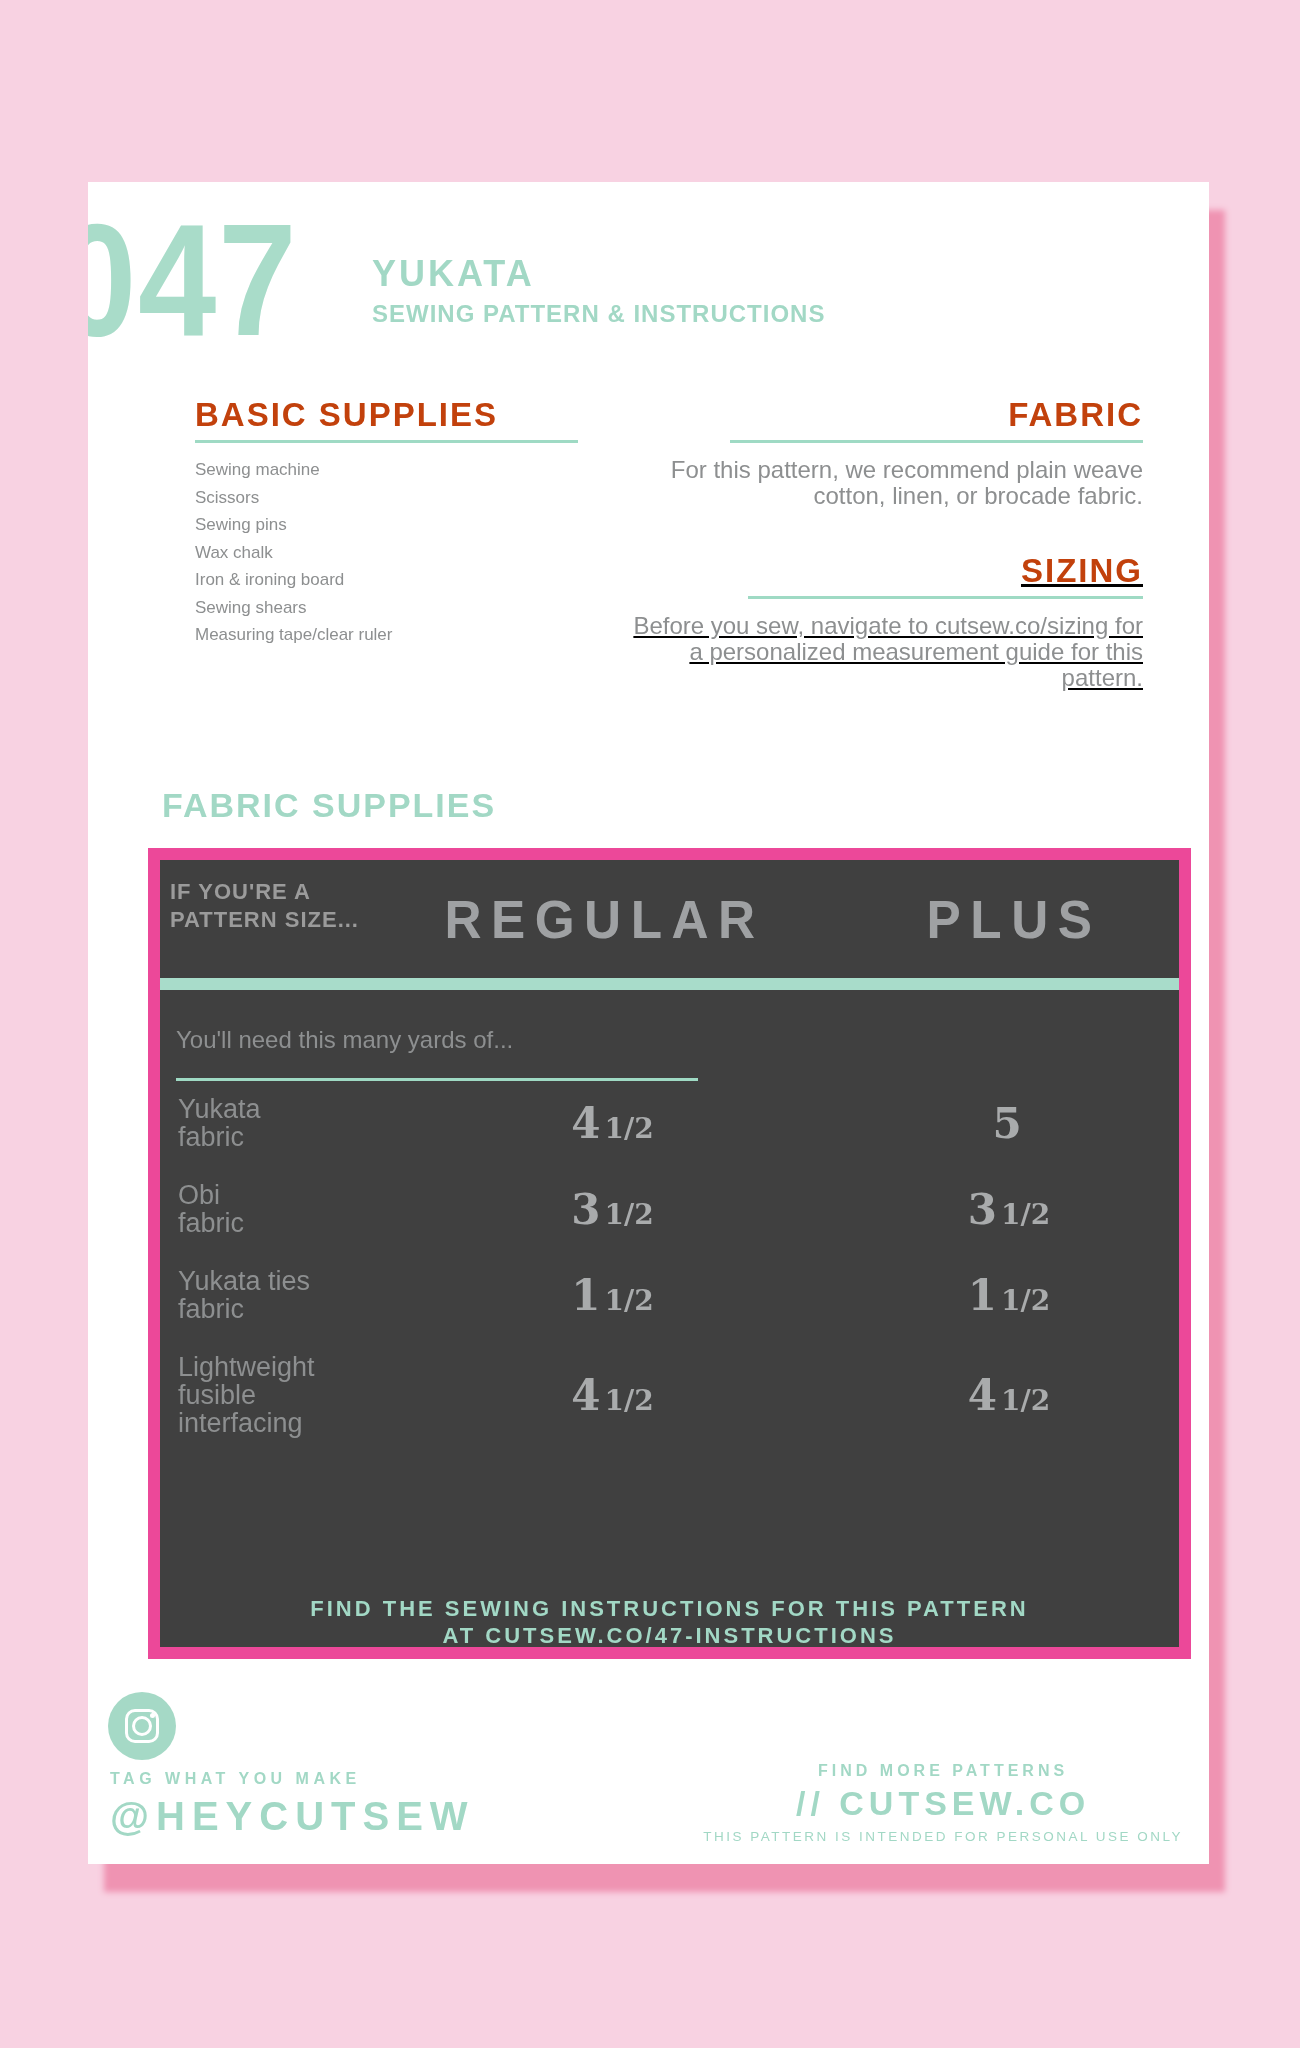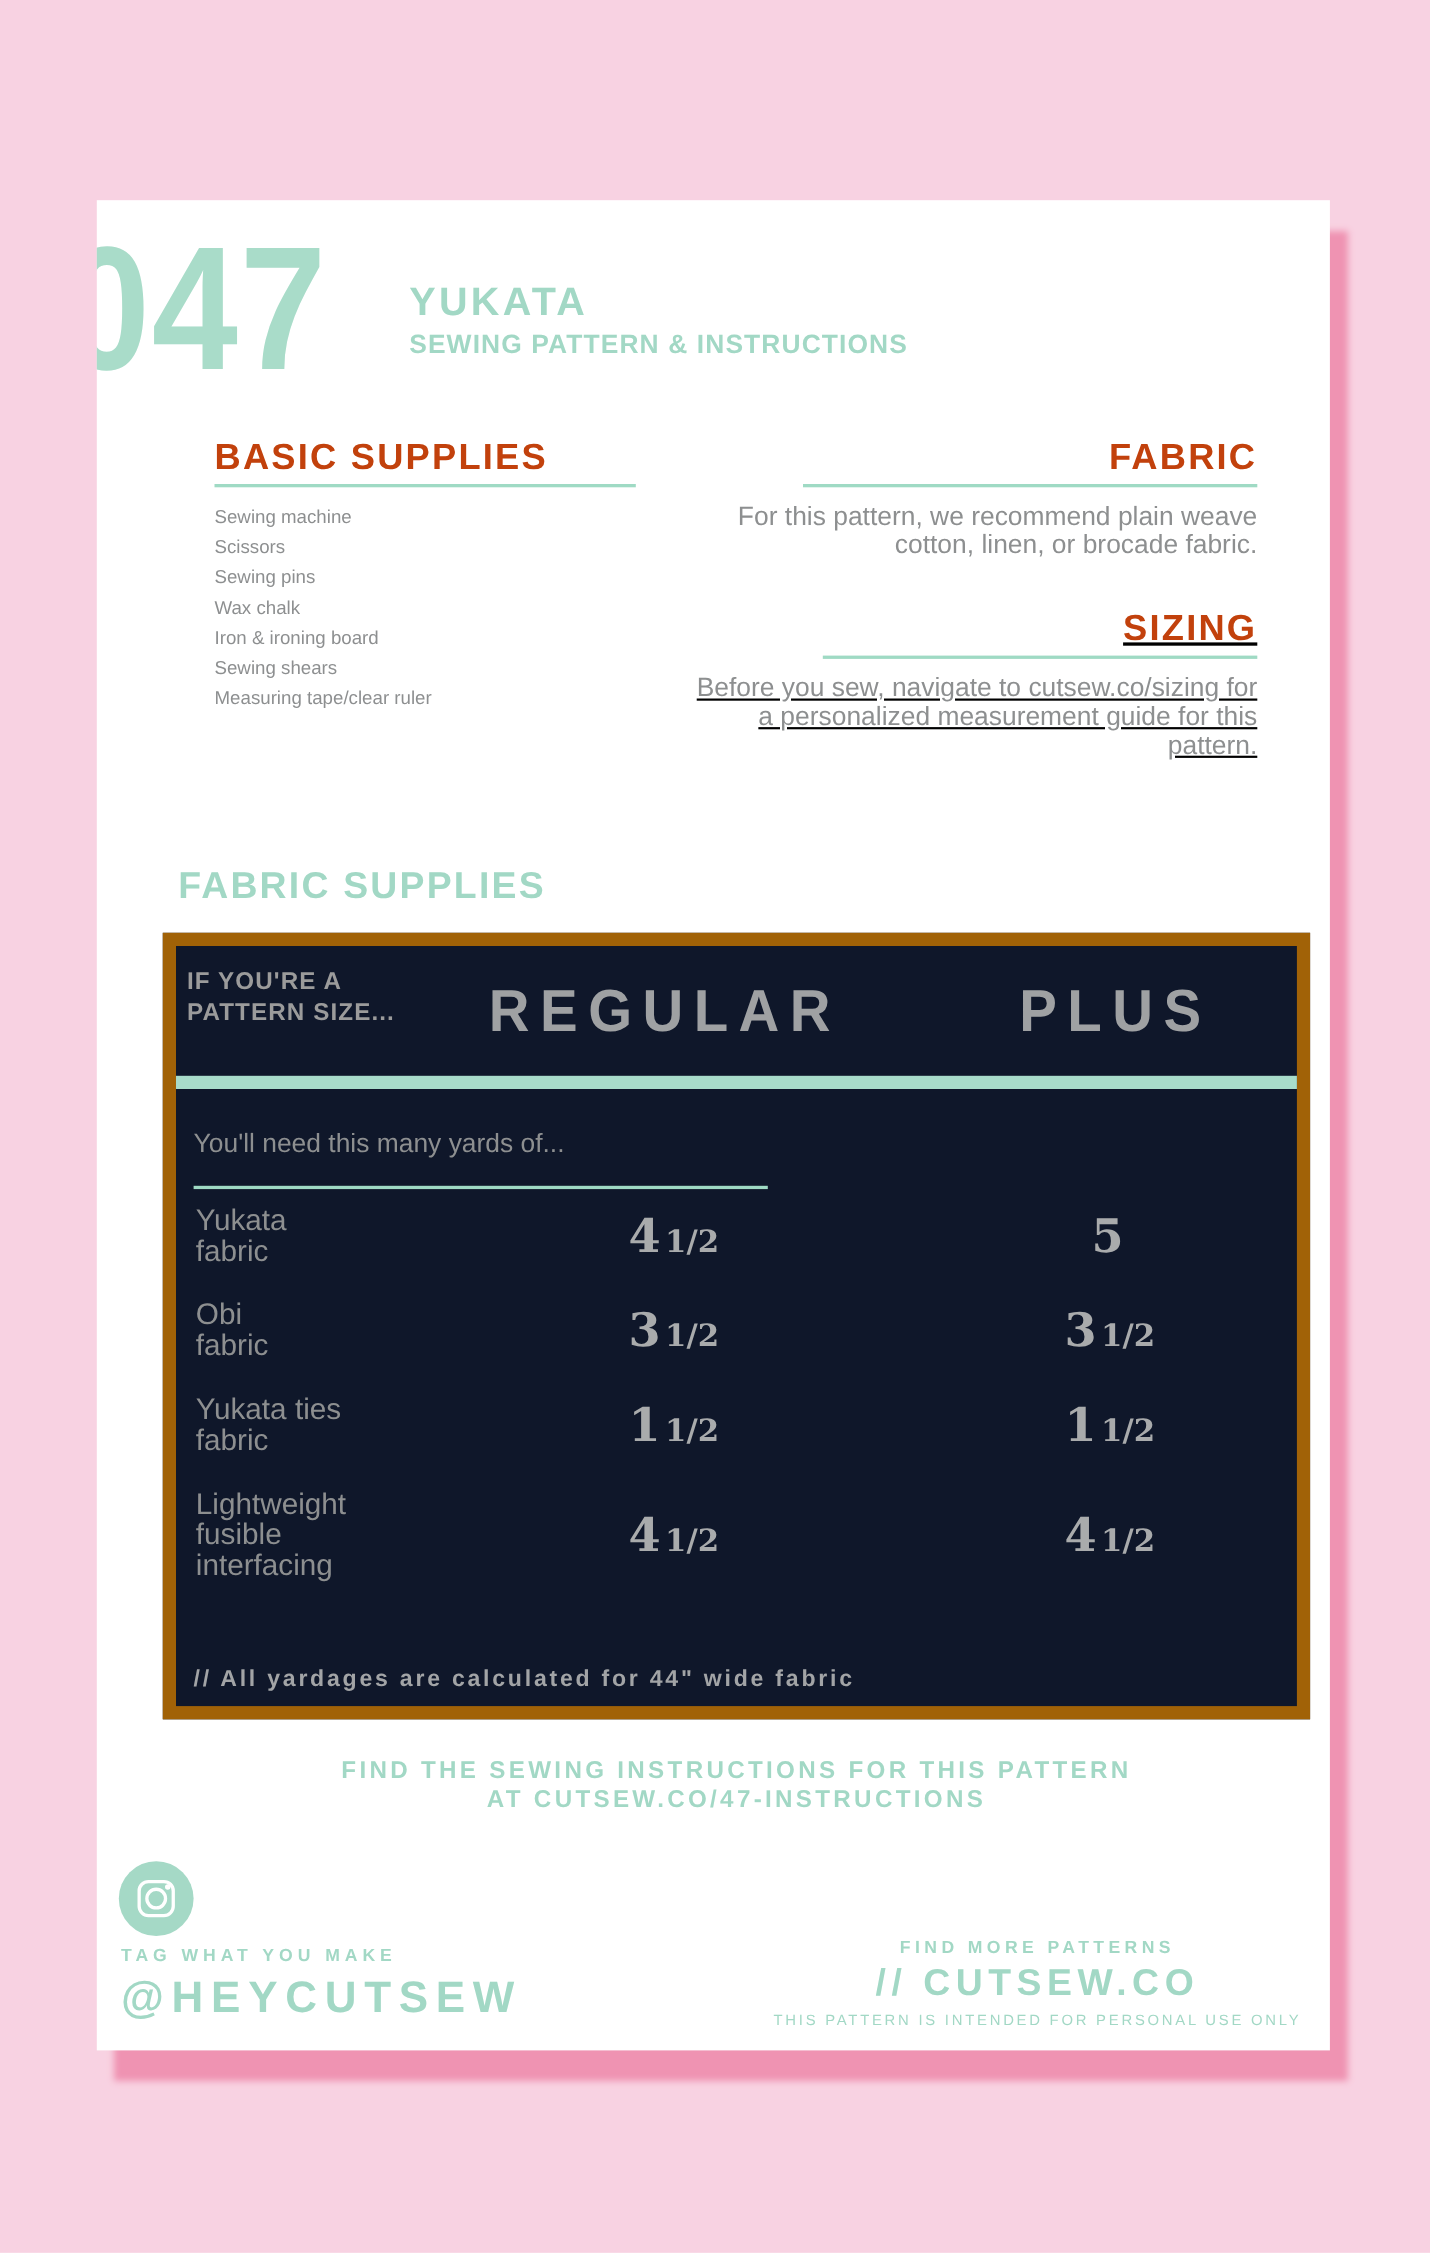--- a/index.html
+++ b/index.html
@@ -36,22 +36,22 @@
   .right-col{position:absolute;right:66px;top:216px;width:520px;text-align:right;}
   .right-col .mint-rule{width:413px;margin-left:auto;}
   .right-para{margin-top:14px;font-size:24px;line-height:26px;color:#8d8f90;}
   .sizing-col{position:absolute;right:66px;top:372px;width:520px;text-align:right;text-decoration:underline;}
   .sizing-col .mint-rule{width:395px;margin-left:auto;}
   
   .fs-heading{position:absolute;left:74px;top:604px;font-size:34px;font-weight:bold;
     letter-spacing:2px;color:#a2d8c5;}
   .yardage-table{
     position:absolute;left:60px;top:666px;
-    width:1043px;height:715px;box-sizing:border-box;
-    border:12px solid #a16207;background:#0f172a;
+    width:1043px;height:811px;box-sizing:border-box;
+    border:12px solid #ec4899;background:#404040;
   }
   .tbl-header{display:flex;height:118px;align-items:stretch;}
   .corner-label{width:200px;padding:18px 0 0 10px;box-sizing:border-box;
     font-size:22px;font-weight:bold;letter-spacing:1px;line-height:28px;color:#9b9b9b;}
   .col-regular{flex:1;display:flex;align-items:center;justify-content:center;}
   .col-plus{width:330px;display:flex;align-items:center;justify-content:center;}
   .col-title{font-size:54px;font-weight:bold;letter-spacing:10px;color:#9fa1a3;
     transform:scaleX(0.95);}
   .tbl-divider{height:12px;background:#a8dcca;}
   .tbl-body{padding:36px 20px 0 16px;box-sizing:border-box;}
@@ -186,21 +186,20 @@
           <div>interfacing</div>
         </div>
         <div class="cell-regular">
           <span class="qty"><span class="big">4</span><span class="frac">1/2</span></span>
         </div>
         <div class="cell-plus">
           <span class="qty"><span class="big">4</span><span class="frac">1/2</span></span>
         </div>
       </div>
 
-      <div class="yardage-note">// All yardages are calculated for 44" wide fabric</div>
     </div>
   </div>
 
   <div class="instructions-banner">
     <div>FIND THE SEWING INSTRUCTIONS FOR THIS PATTERN</div>
     <div>AT CUTSEW.CO/47-INSTRUCTIONS</div>
   </div>
 
   <div class="ig-icon">
     <div class="ig-frame"></div>

